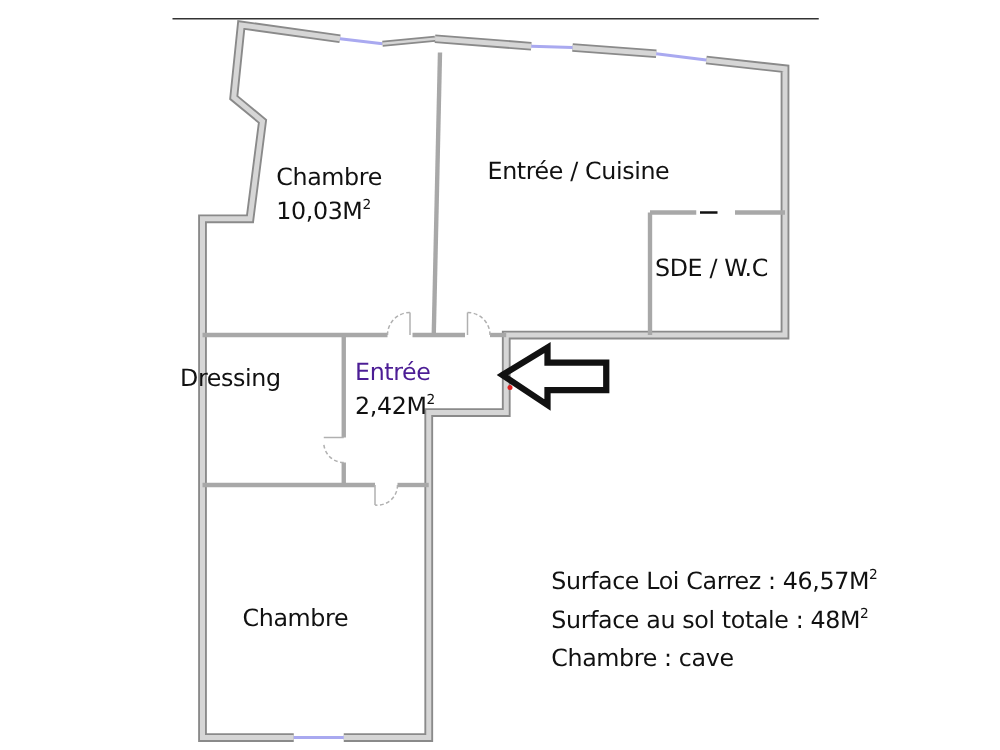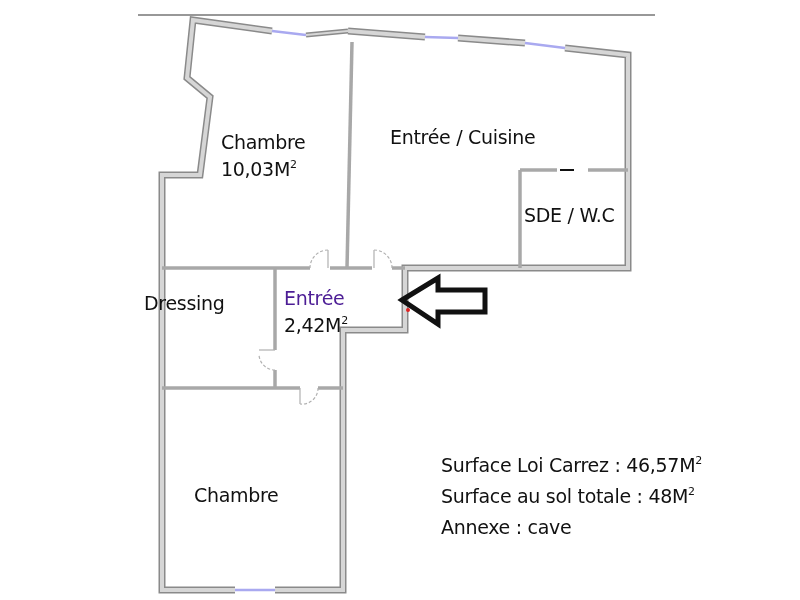--- a/index.html
+++ b/index.html
@@ -106,14 +106,14 @@
   <div><span>2,42M</span><sup>2</sup></div>
 </div>
 
 <div class="label" style="left:194px; top:482px;">
   <div>Chambre</div>
 </div>
 
 <div class="summary">
   <div><span>Surface Loi Carrez : </span><span>46,57M</span><sup>2</sup></div>
   <div><span>Surface au sol totale : </span><span>48M</span><sup>2</sup></div>
-  <div>Annexe : cave</div>
+  <div>Chambre : cave</div>
 </div>
 
 </body></html>

